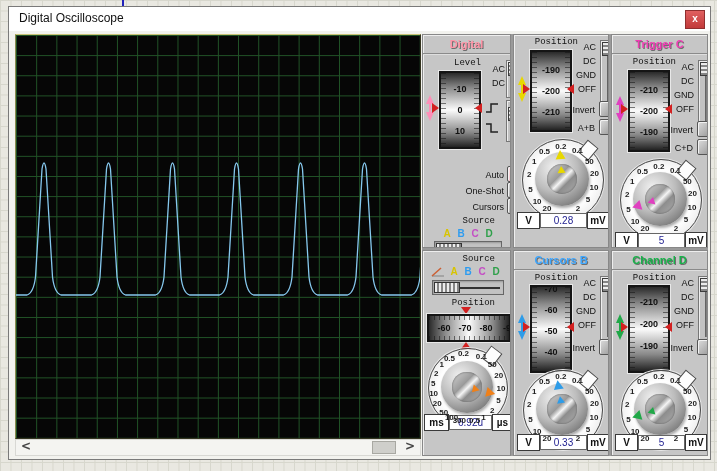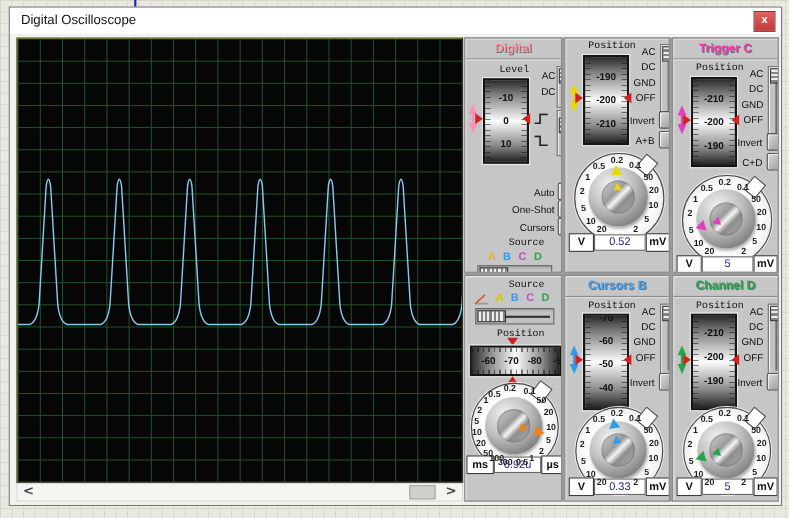--- a/index.html
+++ b/index.html
@@ -209,21 +209,21 @@
           <div class="pbtn" style="left:85px;top:84px"></div>
           <div class="knobblk" style="left:3px;top:100px;width:90px;height:94px">
             <div class="ring" style="left:5px;top:4px;width:80px;height:80px"></div>
             <div class="notch" style="left: 45px; top: 44px; margin: -7px 0px 0px -6px; transform: rotate(40deg) translateY(-39px); z-index: 0;"></div>
             <div class="knob" style="left:18px;top:17px;width:54px;height:54px">
                 <i class="cap"></i>
               </div>
             <div class="kpointer" style="left: 45px; top: 44px; --pa: -4deg; --pc: #e8d800;"></div>
             <div class="capmark" style="left: 45px; top: 44px; --pa: -4deg; --pc: #e8d800;"></div>
             <div class="unit" style="left:0;width:21px">V</div>
-            <div class="valbox" style="left:23px;width:45px">0.52</div>
+            <div class="valbox" style="left:23px;width:45px">0.28</div>
             <div class="unit" style="left:70px;width:20px">mV</div>
           <span class="klabel" style="left: 27.5127px; top: 16.0144px;">0.5</span>
               <span class="klabel" style="left: 43.8483px; top: 11.0201px;">0.2</span>
               <span class="klabel" style="left: 60.4926px; top: 14.8627px;">0.1</span>
               <span class="klabel" style="left: 17.3239px; top: 26.0269px;">1</span>
               <span class="klabel" style="left: 12.3212px; top: 39.4073px;">2</span>
               <span class="klabel" style="left: 13.4419px; top: 53.6483px;">5</span>
               <span class="klabel" style="left: 20.0946px; top: 65.6499px;">10</span>
               <span class="klabel" style="left: 30.0183px; top: 73.4032px;">20</span>
               <span class="klabel" style="left: 72.3582px; top: 25.5466px;">50</span>

